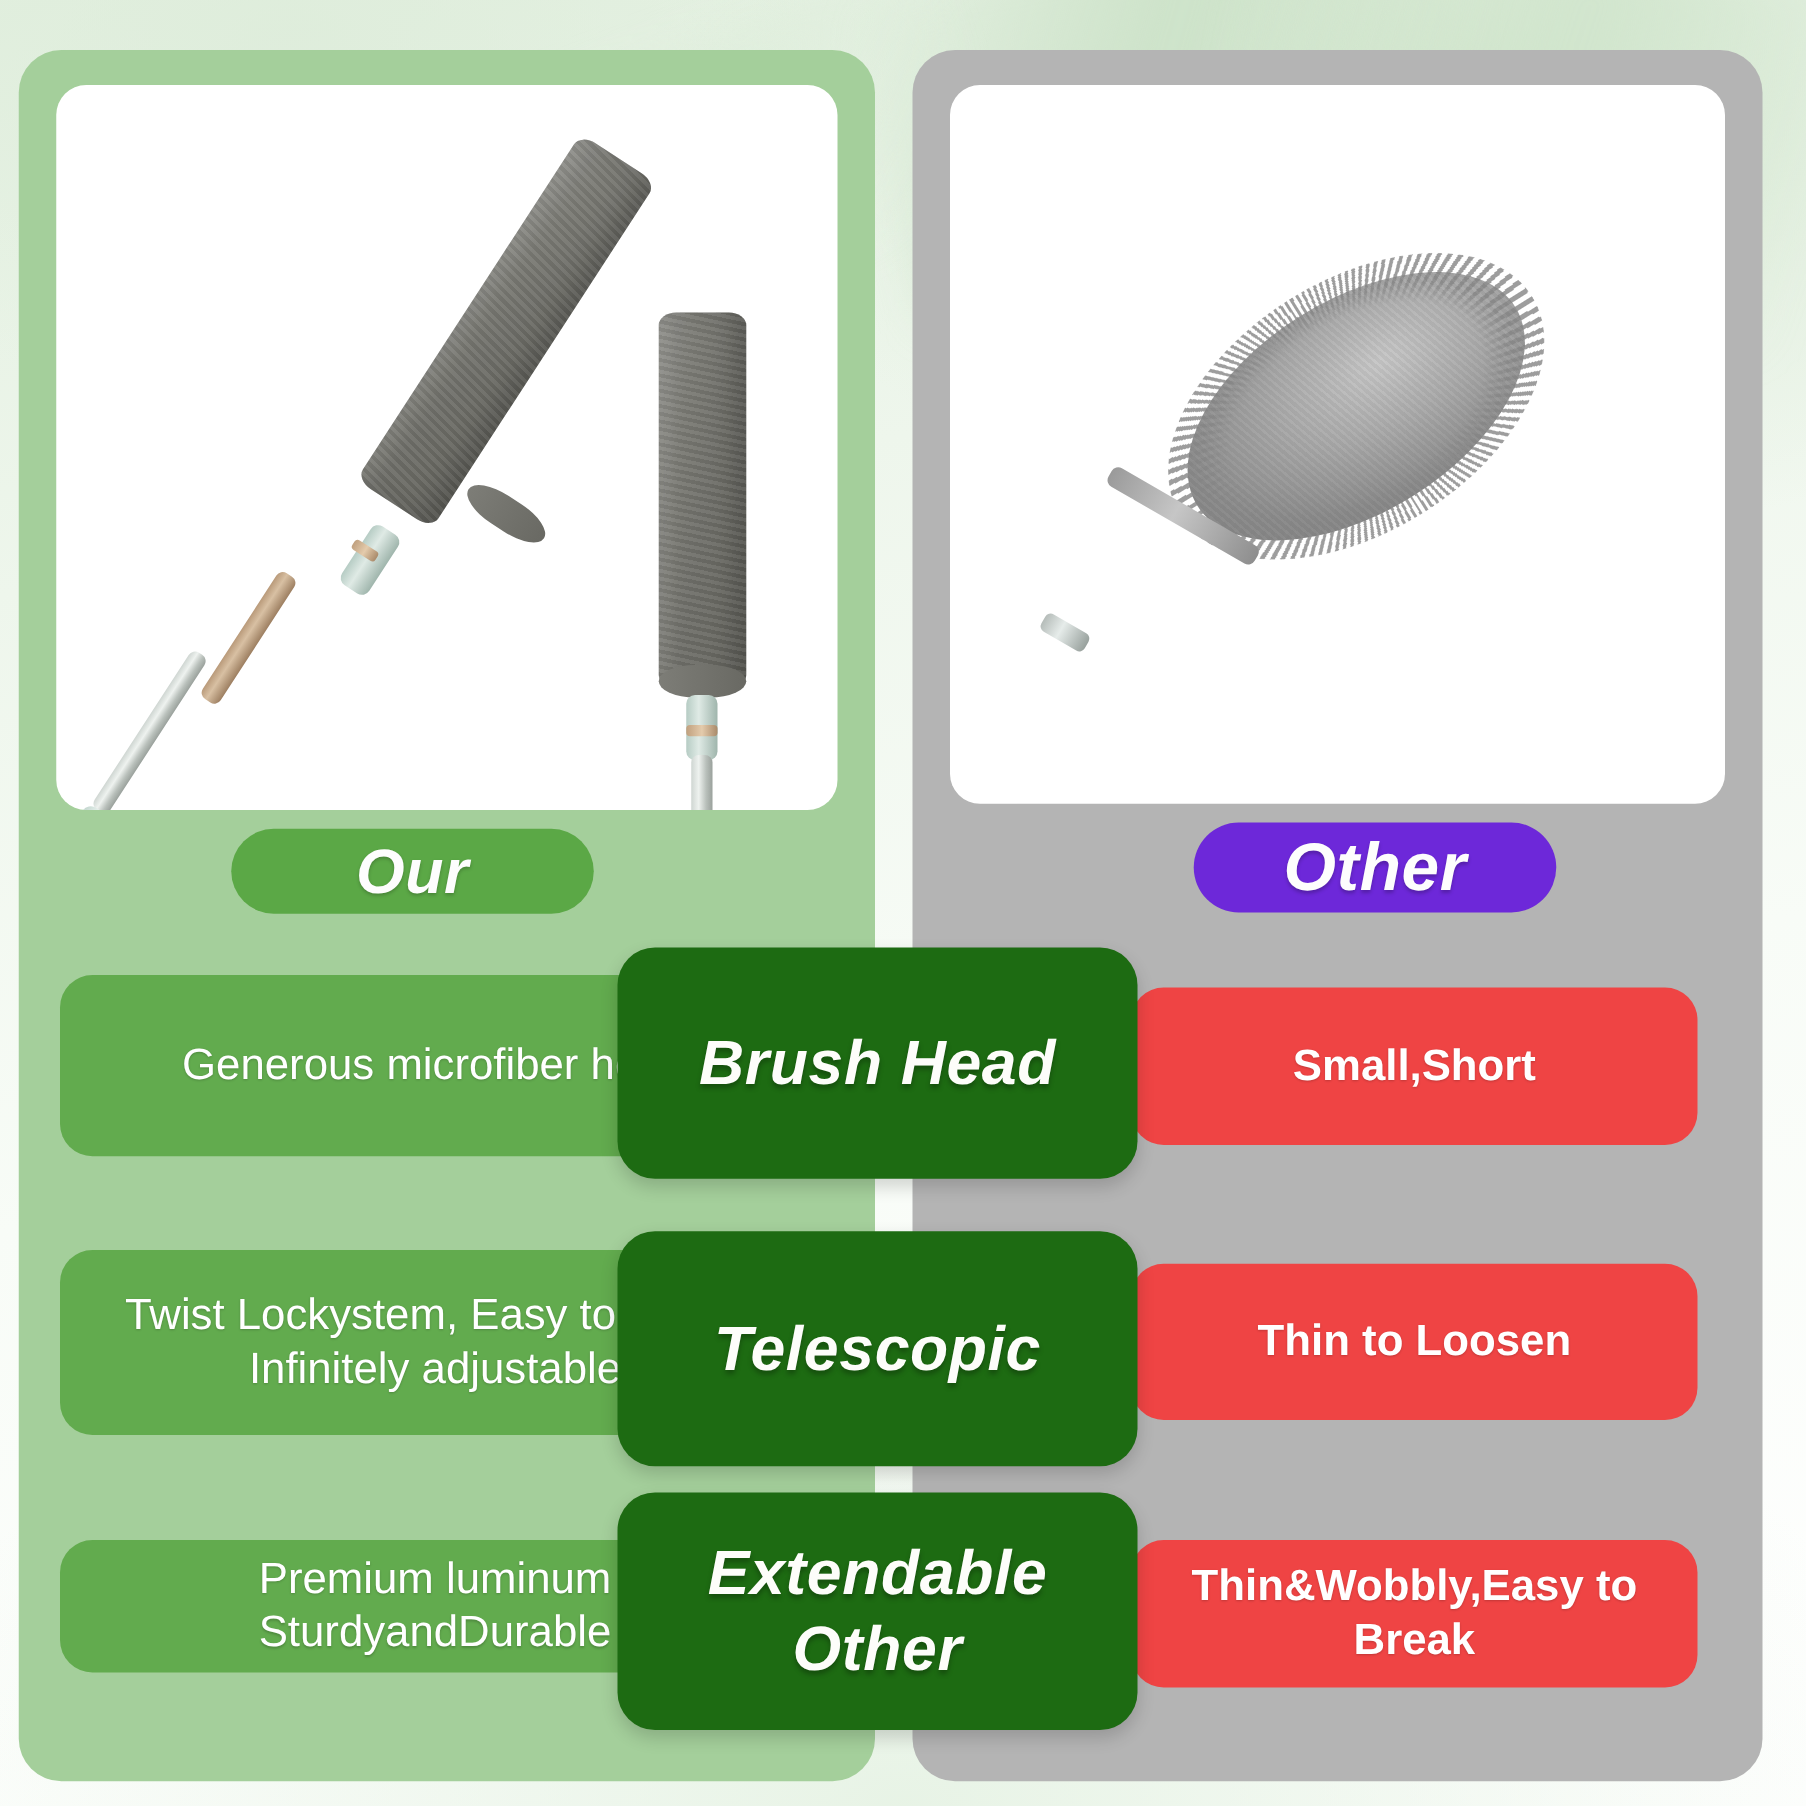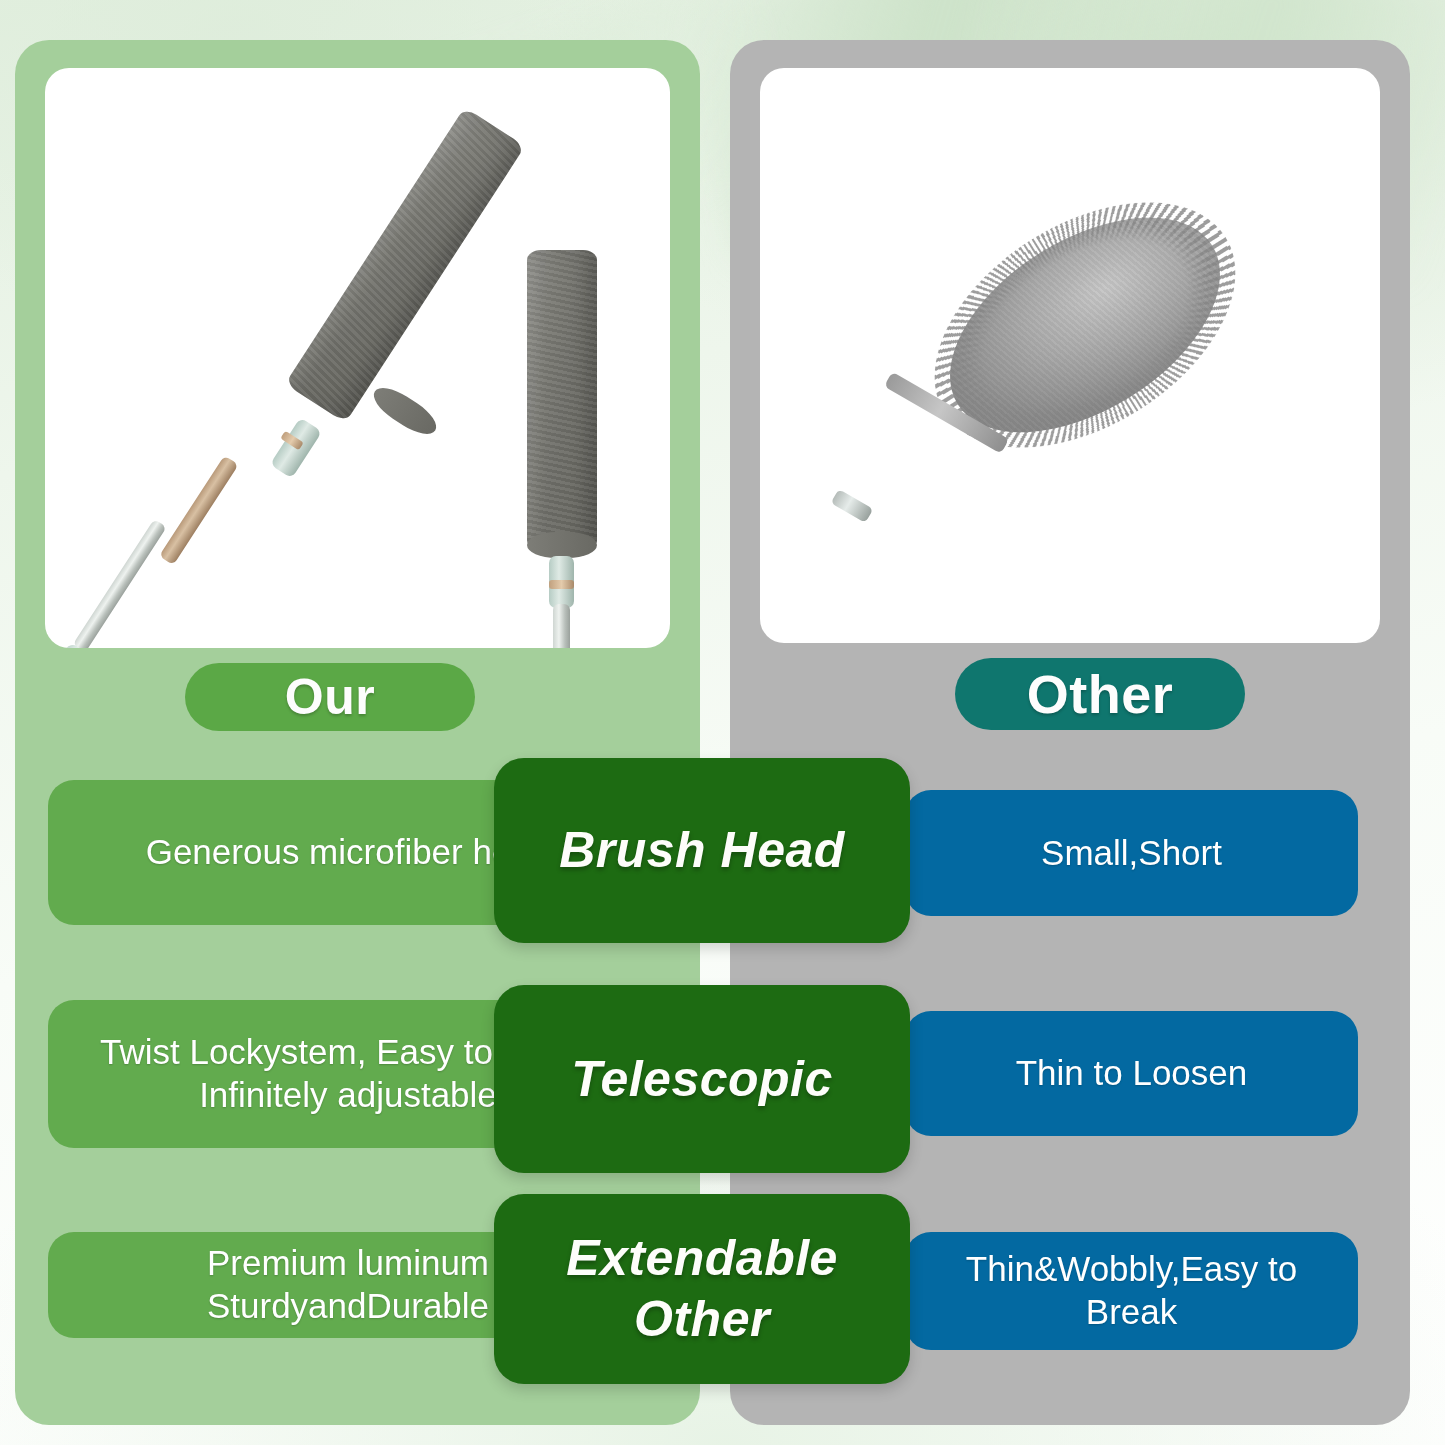--- a/index.html
+++ b/index.html
@@ -121,31 +121,31 @@
     position:absolute; border-radius:5px;
     background:linear-gradient(90deg,#b5bcb9,#e6ecea 40%,#98a19d);
   }
 
   
   .hdr-badge {
     position:absolute;
     display:flex; align-items:center; justify-content:center;
     border-radius:999px;
     color:#fdfdfd;
-    font-weight:bold;
+    font-style:italic; font-weight:bold;
     letter-spacing:.5px;
     text-shadow:0 2px 3px rgba(0,0,0,0.22);
   }
   .hdr-our {
     left:185px; top:663px; width:290px; height:68px;
     background:#5ba846; font-size:50px;
   }
   .hdr-other {
     left:955px; top:658px; width:290px; height:72px;
-    background:#0f766e; font-size:54px;
+    background:#6d28d9; font-size:54px;
   }
 
   
   .row { position:absolute; left:0; width:1445px; }
 
   .pill {
     position:absolute;
     display:flex; align-items:center; justify-content:center;
     text-align:center;
     border-radius:26px;
@@ -154,23 +154,24 @@
     text-shadow:0 1px 2px rgba(0,0,0,0.20);
   }
   .pill-our {
     left:48px; width:600px;
     background:#62ab4e;
     font-size:35px;
     padding:0 22px;
   }
   .pill-other {
     left:905px; width:453px;
-    background:#0369a1;
+    background:#ef4444;
     font-size:35px;
     padding:0 22px;
+    font-weight:bold;
   }
   .pill-center {
     left:494px; width:416px;
     background:#1d6b12;
     border-radius:30px;
     color:#fdfdfa;
     font-style:italic; font-weight:bold;
     font-size:50px;
     letter-spacing:.5px;
     text-shadow:0 3px 4px rgba(0,0,0,0.28);

